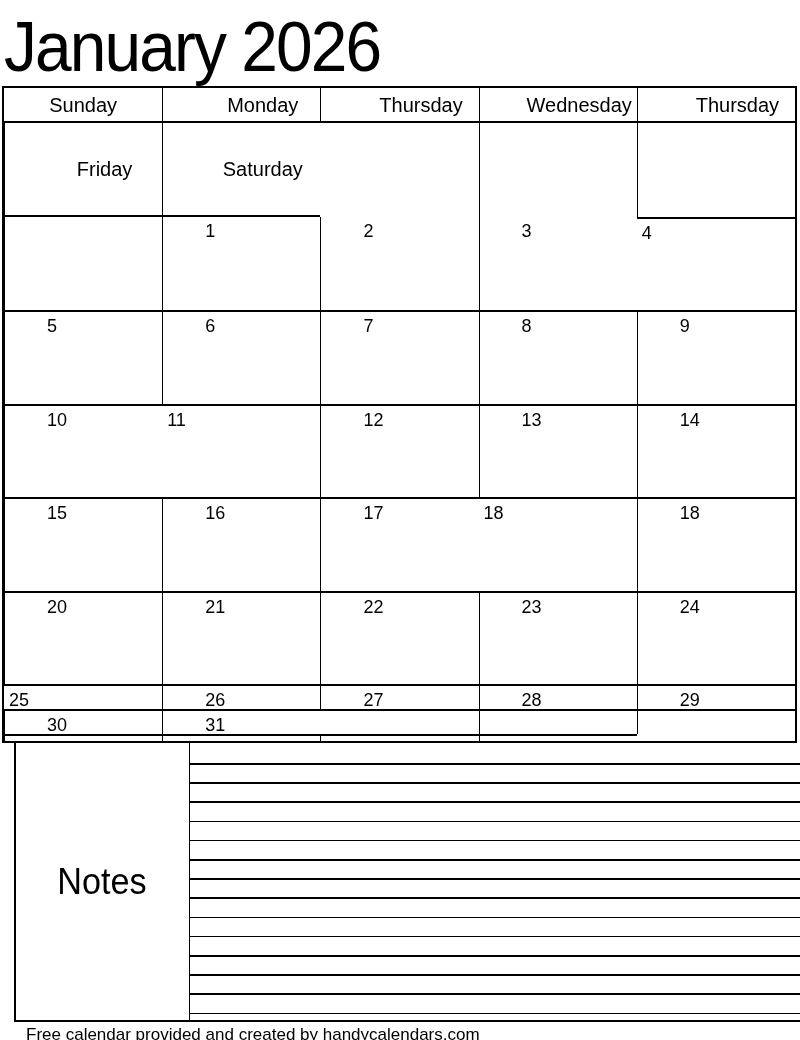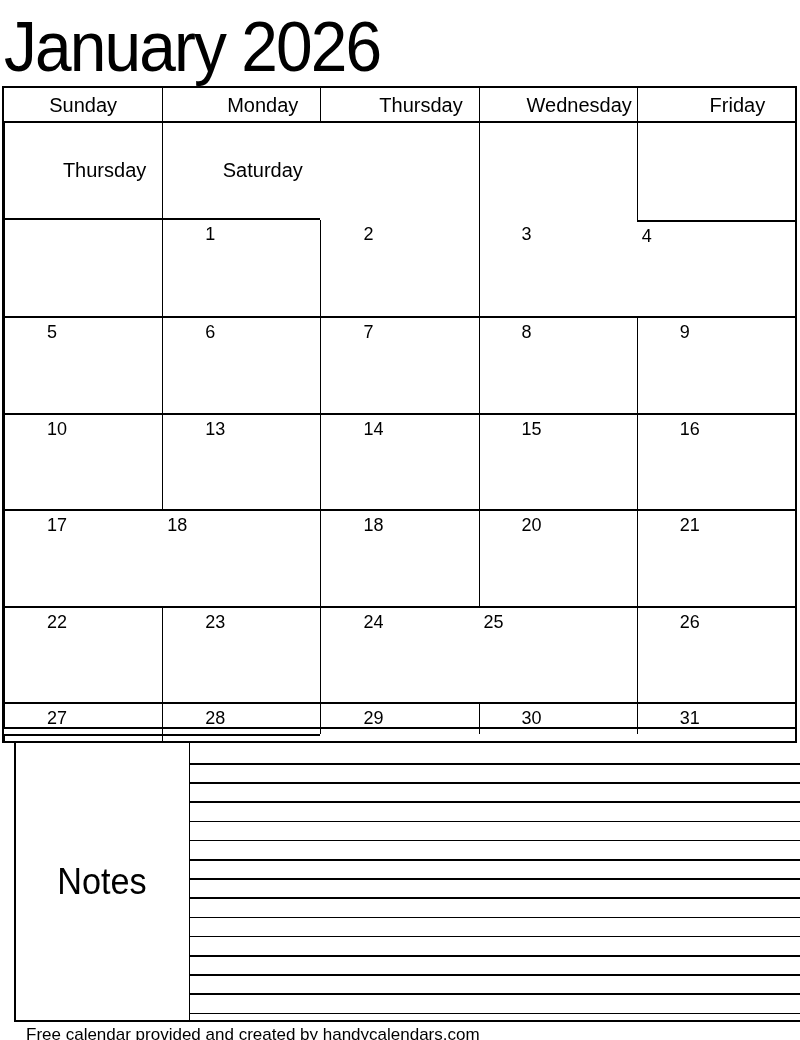--- a/index.html
+++ b/index.html
@@ -109,37 +109,39 @@
 </head>
 <body>
 
 <h1 class="title">January 2026</h1>
 
 <div class="grid" id="calendar-grid">
     <div class="hcell">Sunday</div>
     <div class="hcell bl">Monday</div>
     <div class="hcell bl">Thursday</div>
     <div class="hcell bl">Wednesday</div>
+    <div class="hcell bl">Thursday</div>
     <div class="hcell bl">Friday</div>
-    <div class="hcell bl">Thursday</div>
     <div class="hcell bl">Saturday</div>
     <div class="cell"></div>
     <div class="cell bl"></div>
     <div class="cell bl"></div>
     <div class="cell bl"></div>
     <div class="cell bl"><span class="daynum">1</span></div>
     <div class="cell bl"><span class="daynum">2</span></div>
     <div class="cell bl"><span class="daynum">3</span></div>
     <div class="cell bt"><span class="daynum">4</span></div>
     <div class="cell bl bt"><span class="daynum">5</span></div>
     <div class="cell bl bt"><span class="daynum">6</span></div>
     <div class="cell bl bt"><span class="daynum">7</span></div>
     <div class="cell bl bt"><span class="daynum">8</span></div>
     <div class="cell bl bt"><span class="daynum">9</span></div>
     <div class="cell bl bt"><span class="daynum">10</span></div>
+    <div class="cell bt"><span class="daynum">11</span></div>
+    <div class="cell bl bt"><span class="daynum">12</span></div>
     <div class="cell bl bt"><span class="daynum">13</span></div>
     <div class="cell bl bt"><span class="daynum">14</span></div>
     <div class="cell bl bt"><span class="daynum">15</span></div>
     <div class="cell bl bt"><span class="daynum">16</span></div>
     <div class="cell bl bt"><span class="daynum">17</span></div>
     <div class="cell bt"><span class="daynum">18</span></div>
     <div class="cell bl bt"><span class="daynum">18</span></div>
     <div class="cell bl bt"><span class="daynum">20</span></div>
     <div class="cell bl bt"><span class="daynum">21</span></div>
     <div class="cell bl bt"><span class="daynum">22</span></div>

